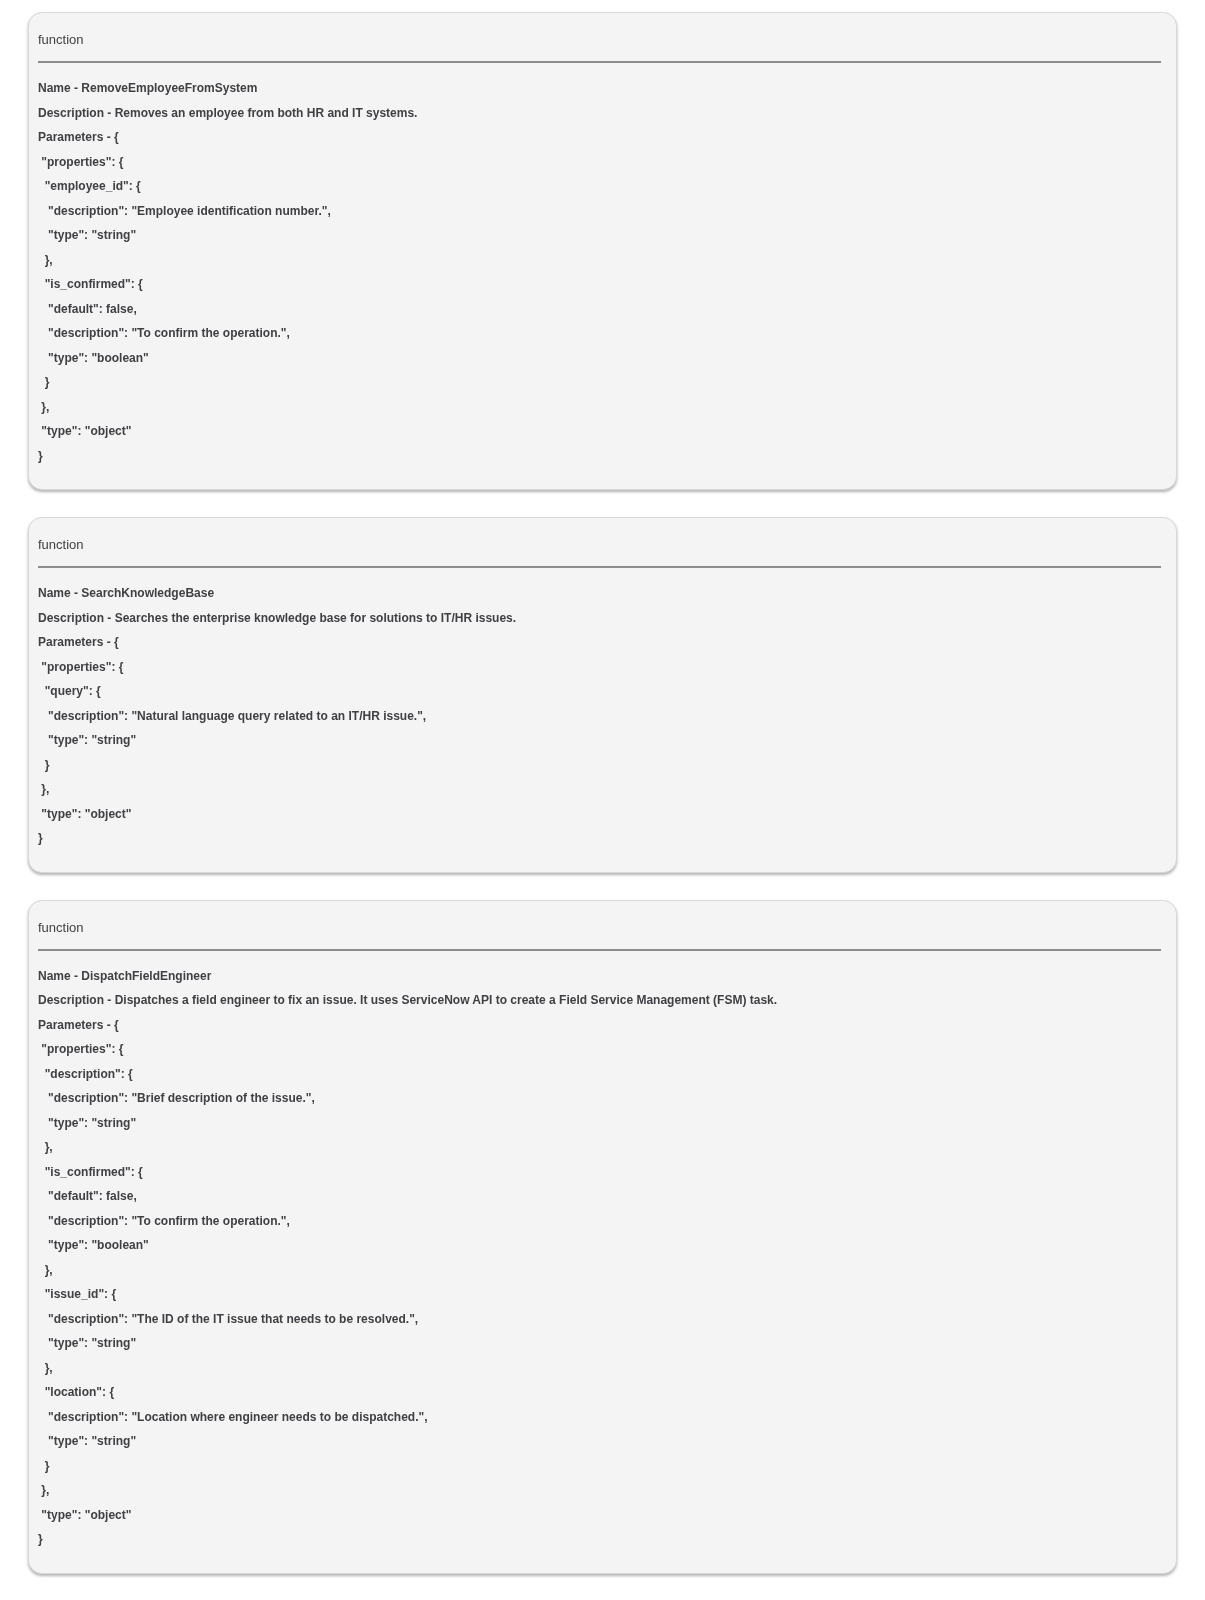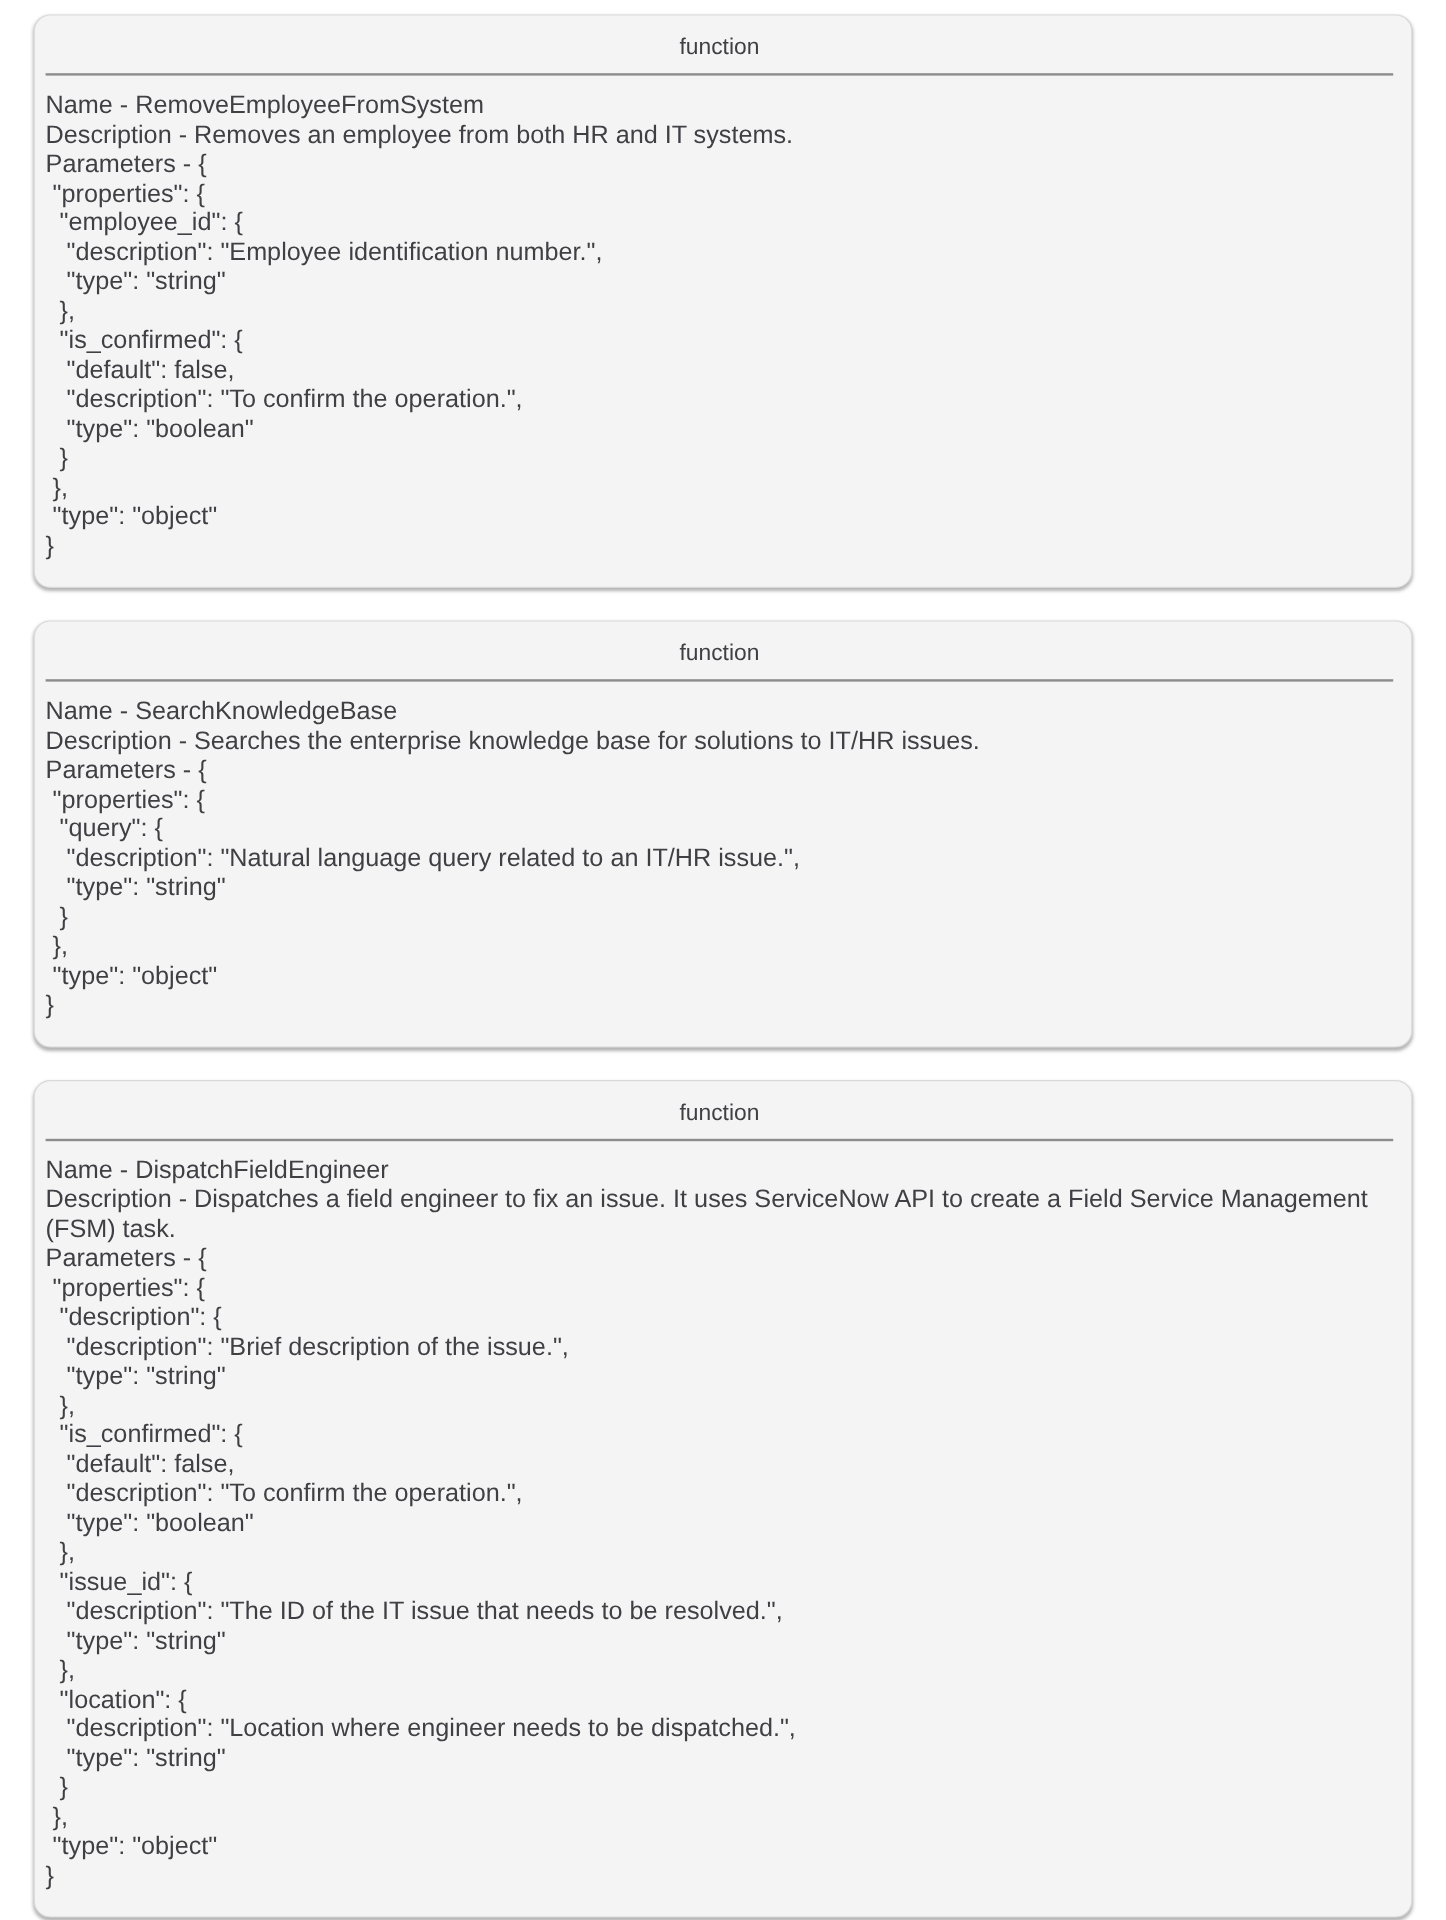--- a/index.html
+++ b/index.html
@@ -23,36 +23,36 @@
   }
   .card{
     background:var(--card-bg);
     border:1px solid var(--card-border);
     border-radius:14px;
     box-shadow:0 2px 3px rgba(0,0,0,0.30);
     padding:15px 15px 21px 9px;
     margin-bottom:27px;
   }
   .card-header{
-    font-size:19px;
+    font-size:13px;
     line-height:24px;
     color:var(--text);
-    text-align:center;
   }
   .card-divider{
     border:none;
     height:2px;
     background:var(--divider);
     margin:9px 0 13px 0;
   }
   .card-body{
-    font-size:21px;
+    font-size:12px;
     line-height:24.5px;
     white-space:pre-wrap;
     color:var(--text);
+    font-weight:bold;
   }
 </style>
 </head>
 <body>
 
 <div class="page">
 
     <section class="card">
       <div class="card-header">function</div>
       <hr class="card-divider">

